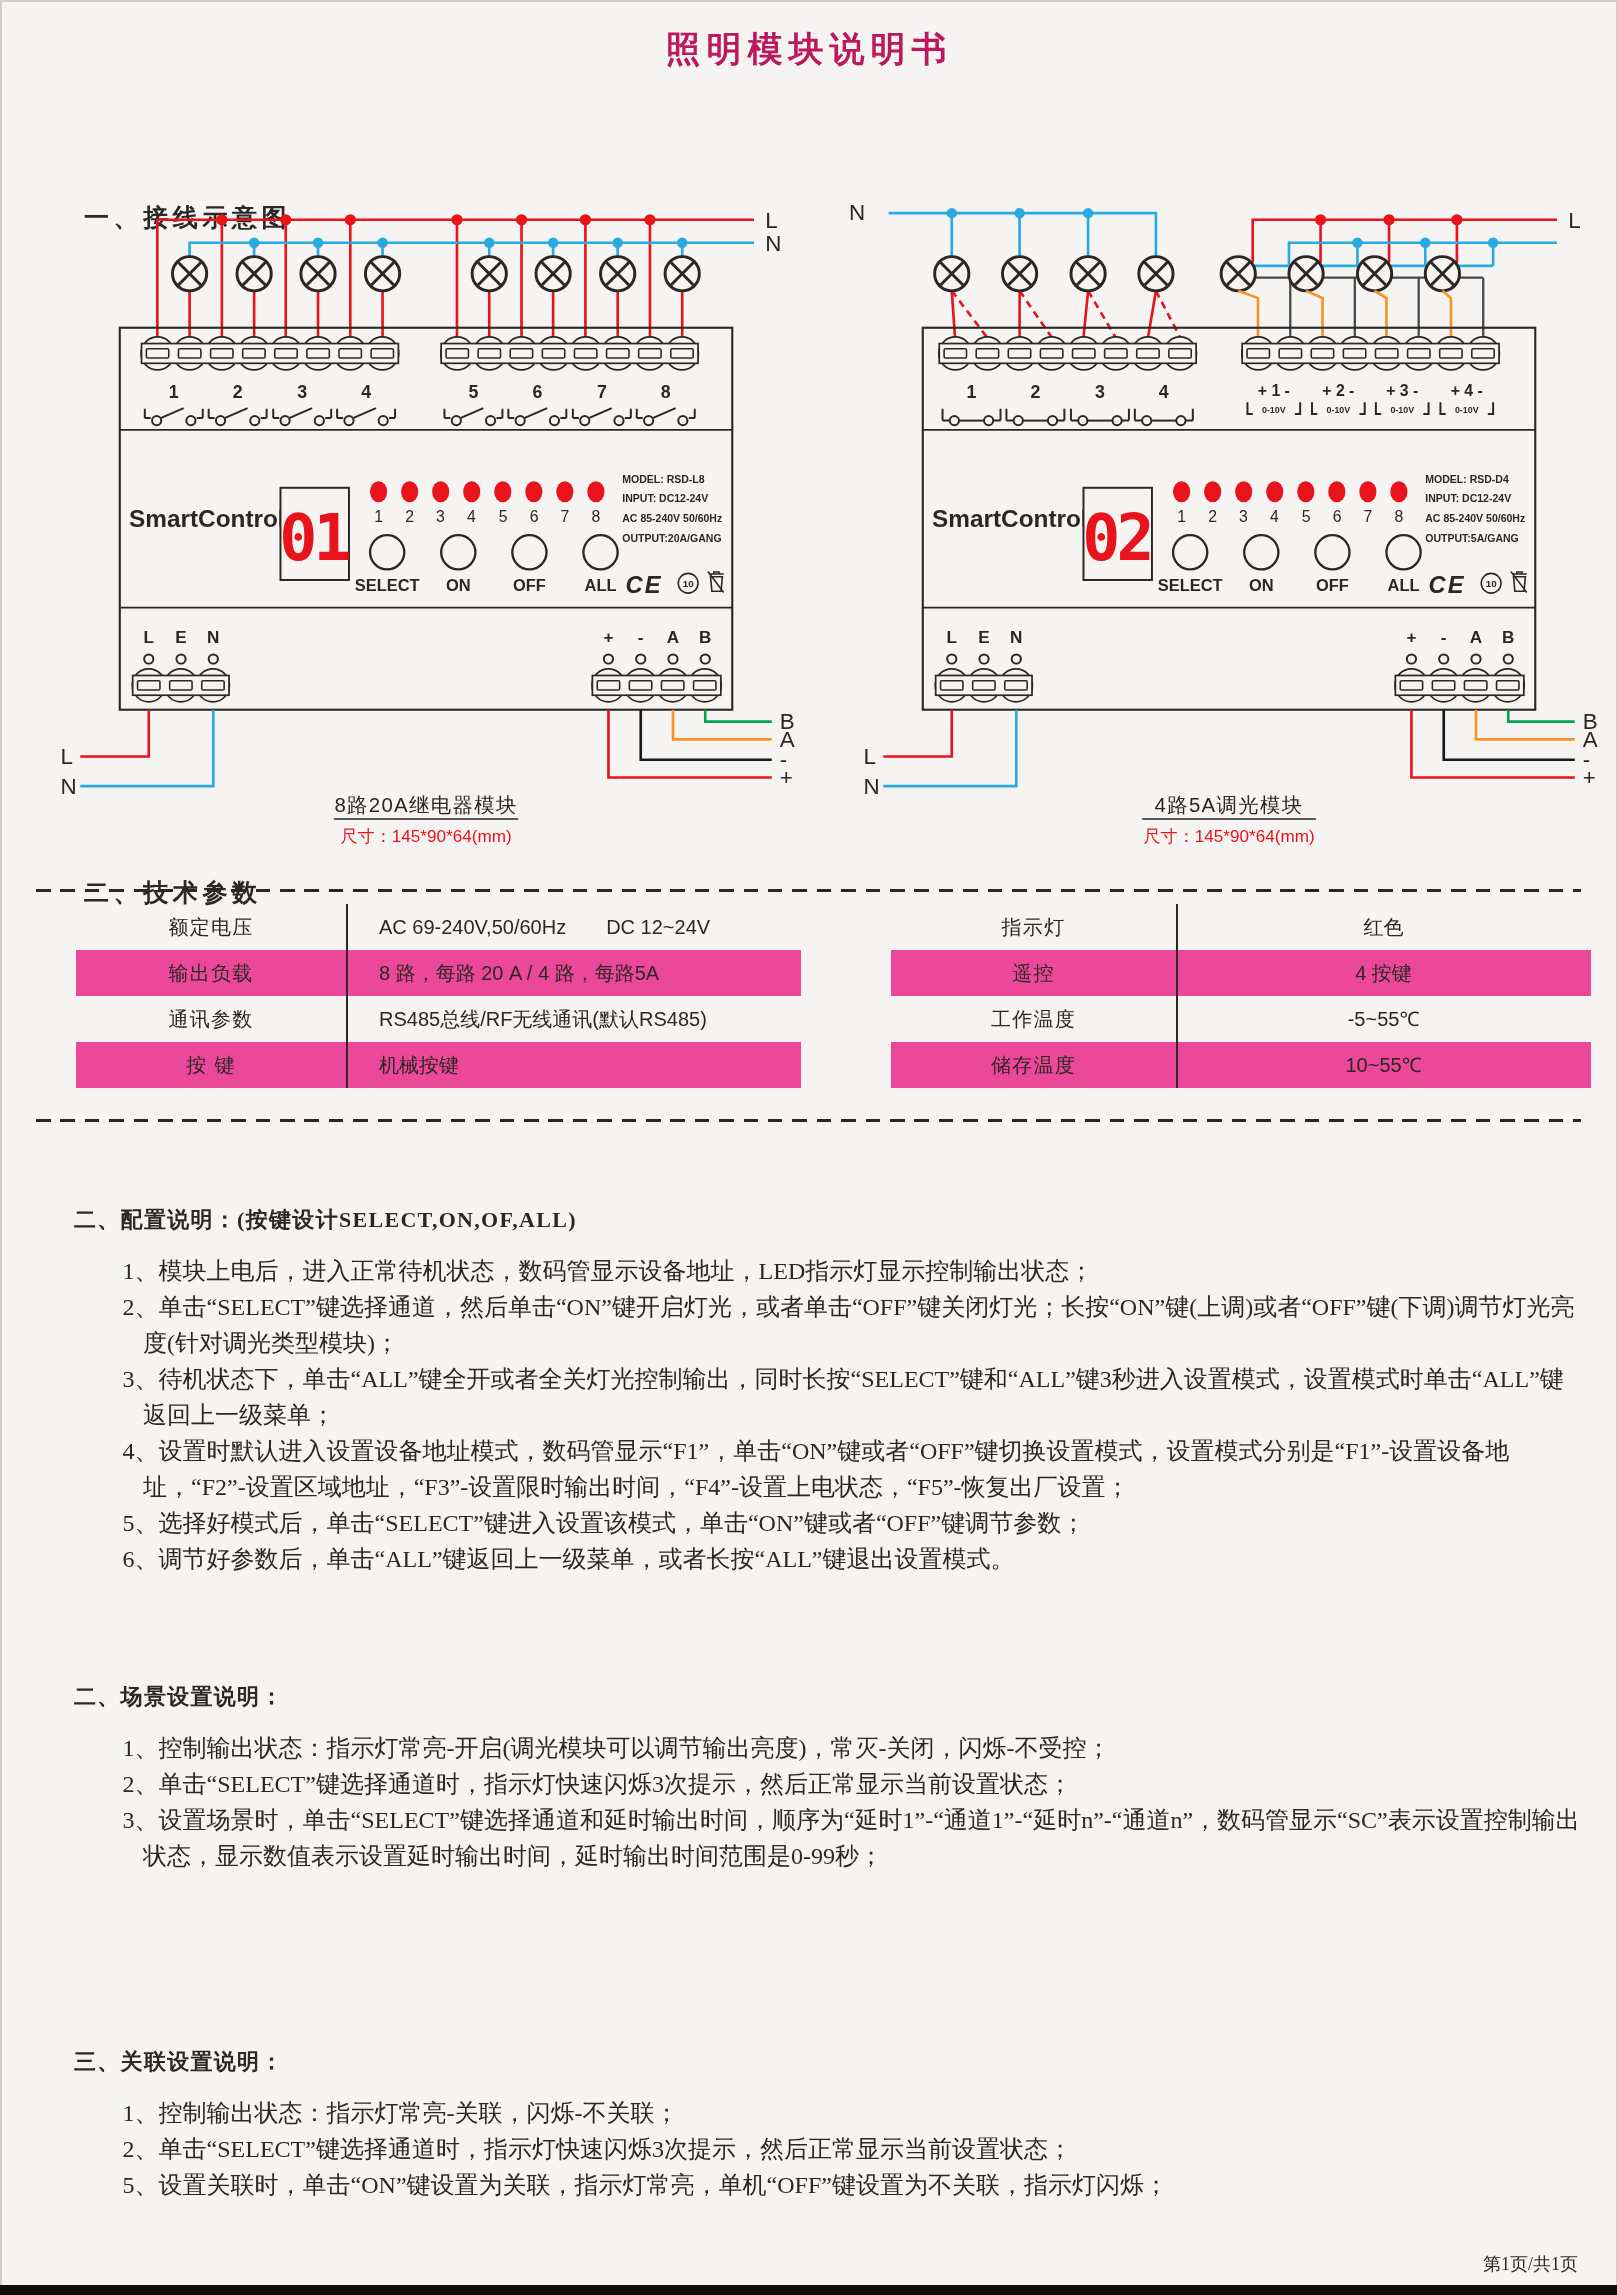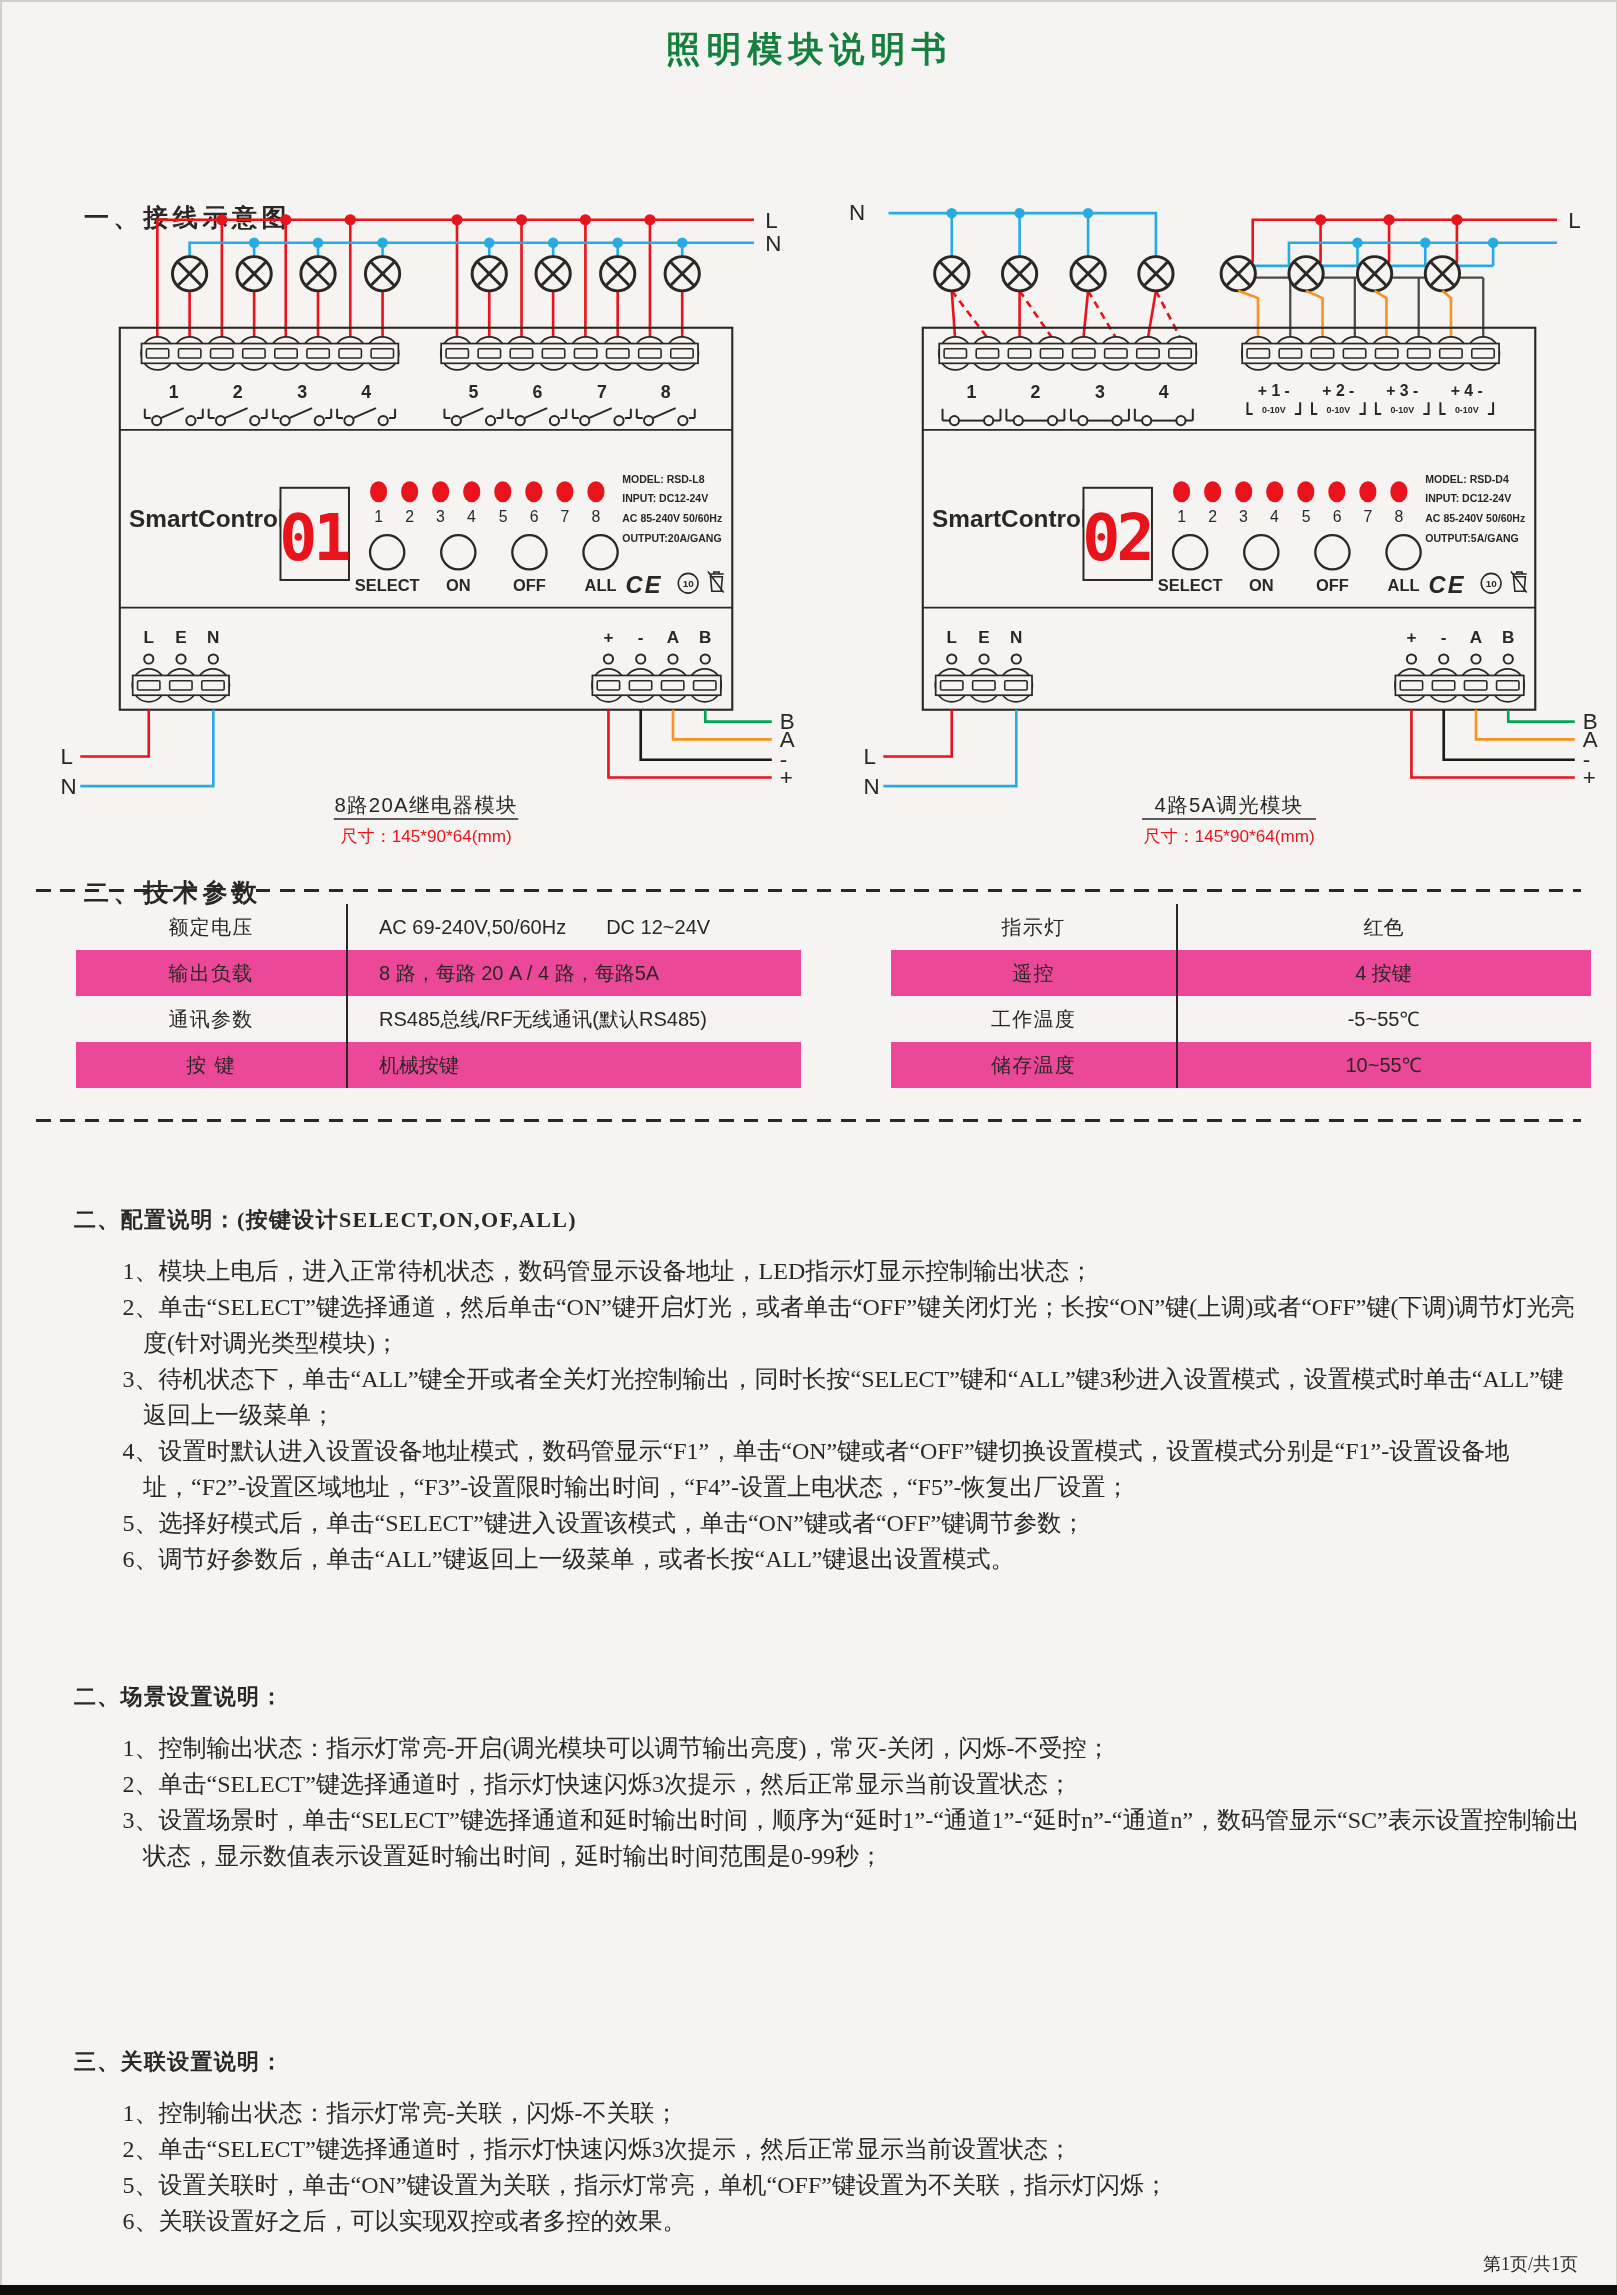--- a/index.html
+++ b/index.html
@@ -1,21 +1,21 @@
 <!DOCTYPE html>
 <html style="font-size:10.5px"><head>
 <meta charset="utf-8">
 <style>
   html,body{margin:0;padding:0;background:#888;}
   .page{position:relative;width:1618px;height:2295px;background:#f5f4f2;margin:0 auto;
         font-family:"Liberation Sans",sans-serif;color:#2b2724;overflow:hidden;
         box-shadow:inset 0 0 0 2px #d2cfcb;}
   .abs{position:absolute;}
   .doc-title{left:0;top:26px;width:1618px;text-align:center;font-size:35px;font-weight:bold;
-             letter-spacing:6px;color:#15803d;}
+             letter-spacing:6px;color:#be185d;}
   .sec-head-big{font-size:25px;font-weight:bold;letter-spacing:4.6px;margin-top:31px;}
   .sep{left:36px;width:1545px;height:2.6px;
        background:repeating-linear-gradient(90deg,#2b2724 0 14.5px,transparent 14.5px 24.4px);}
   
   .ptable{display:flex;flex-direction:column;}
   .prow{display:flex;height:46px;line-height:46px;font-size:20px;}
   .prow.alt{background:#ec4899;}
   .plabel{text-align:center;letter-spacing:1.3px;}
   .ptable.left .plabel{width:270px;}
   .ptable.left .pval{flex:1;padding-left:33px;}
@@ -648,19 +648,18 @@
     <div class="item">1、控制输出状态：指示灯常亮-开启(调光模块可以调节输出亮度)，常灭-关闭，闪烁-不受控；</div>
     <div class="item">2、单击“SELECT”键选择通道时，指示灯快速闪烁3次提示，然后正常显示当前设置状态；</div>
     <div class="item">3、设置场景时，单击“SELECT”键选择通道和延时输出时间，顺序为“延时1”-“通道1”-“延时n”-“通道n”，数码管显示“SC”表示设置控制输出状态，显示数值表示设置延时输出时间，延时输出时间范围是0-99秒；</div>
   </div>
 
   <div class="abs textblock" style="left:74px;top:2000px">
     <div class="sechead">三、关联设置说明：</div>
     <div class="item">1、控制输出状态：指示灯常亮-关联，闪烁-不关联；</div>
     <div class="item">2、单击“SELECT”键选择通道时，指示灯快速闪烁3次提示，然后正常显示当前设置状态；</div>
     <div class="item">5、设置关联时，单击“ON”键设置为关联，指示灯常亮，单机“OFF”键设置为不关联，指示灯闪烁；</div>
-    <div class="item">6、关联设置好之后，可以实现双控或者多控的效果。</div>
   </div>
 
   <div class="abs footer">第1页/共1页</div>
   <div class="abs botbar"></div>
 </div>
 
 
 </body></html>

